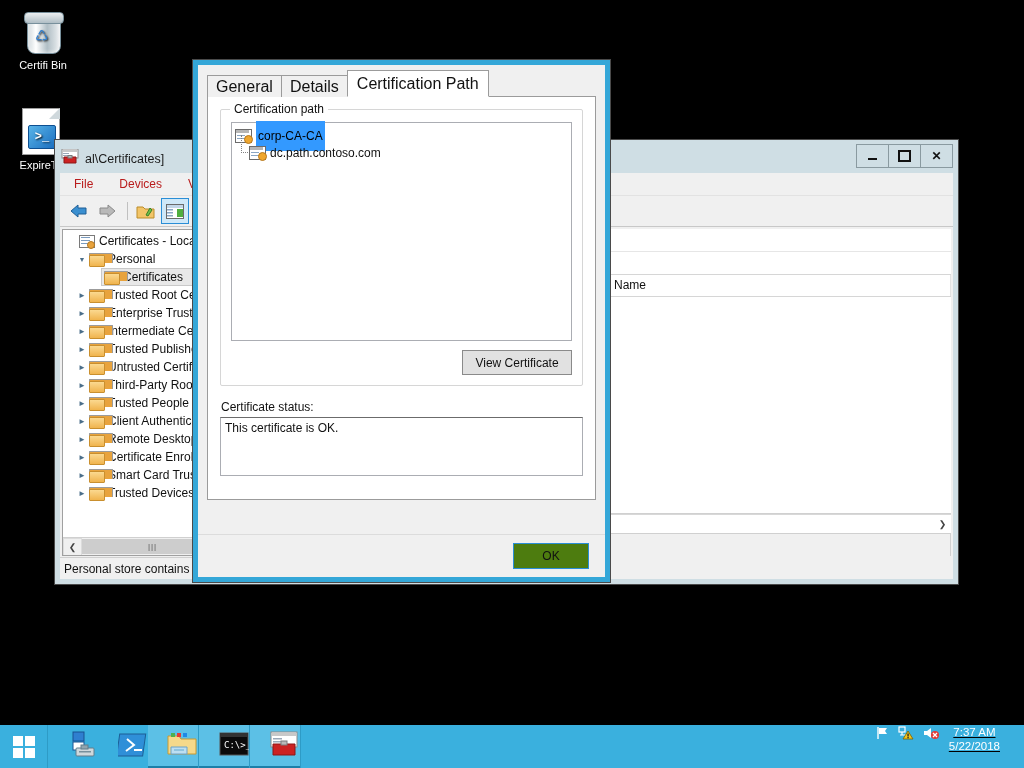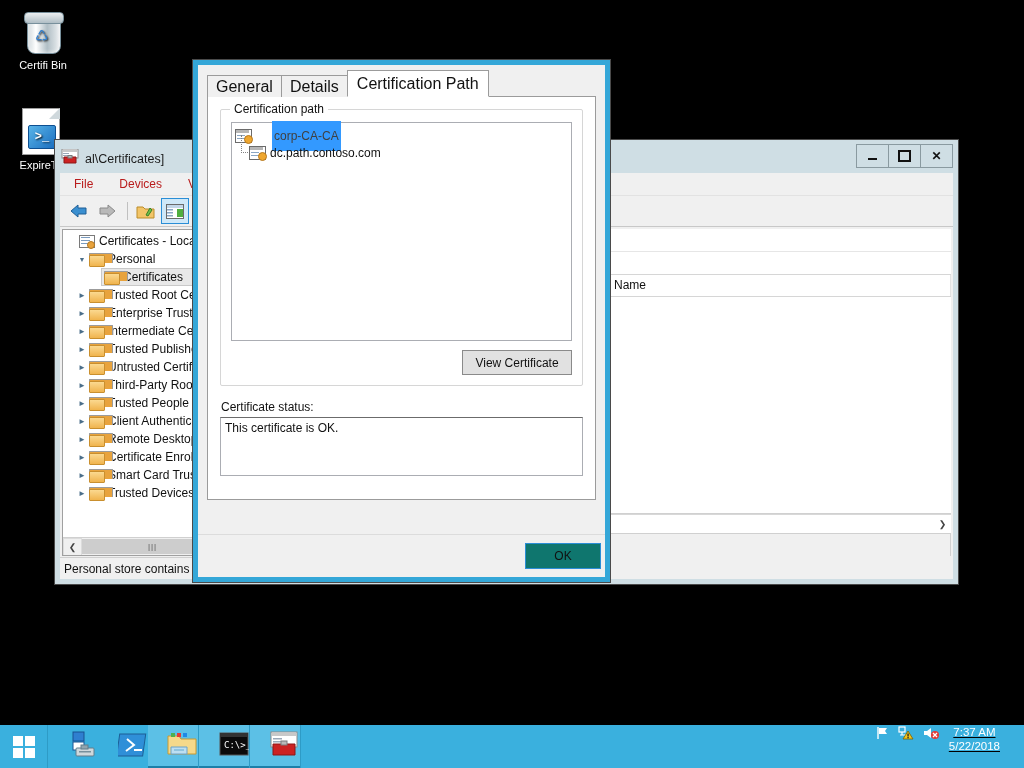--- a/index.html
+++ b/index.html
@@ -274,21 +274,21 @@
   }
   .cert-icon .lines {
     position: absolute; left: 2px; top: 6px; width: 8px; height: 1px;
     background: #8aa6c4; box-shadow: 0 3px 0 #8aa6c4;
   }
   .cert-icon .seal {
     position: absolute; left: 9px; top: 6px; width: 7px; height: 7px;
     background: #efa72f; border: 1px solid #b5781f; border-radius: 50%;
   }
   .selname {
-    background: #3399ff; color: #404040; padding: 8px 2px; margin-left: 16px;
+    background: #3399ff; color: #000000; padding: 8px 2px;
   }
   .childrow { padding-left: 14px; position: relative; }
   .childrow .elbow {
     position: absolute; left: 6px; top: -9px; width: 8px; height: 17px;
     border-left: 1px dotted #808080; border-bottom: 1px dotted #808080;
   }
   .viewcert-btn {
     width: 108px; height: 23px; background: #e1e1e1; border: 1px solid #8a8a8a;
     font-size: 12px; color: #111; display: flex; align-items: center;
     justify-content: center; margin-left: auto; margin-top: 9px;
@@ -297,22 +297,22 @@
   .statusbox {
     background: #ffffff; border: 1px solid #abadb3; border-top-color: #6b6b6b;
     height: 59px; padding: 3px 4px; box-sizing: border-box;
     font-size: 12px; color: #111;
   }
   #certdlg .footer {
     position: absolute; left: 0; bottom: 0; width: 100%; height: 42px;
     background: #f0f0f0; border-top: 1px solid #dcdcdc;
   }
   .ok-btn {
-    position: absolute; right: 4px; top: 8px; width: 74px; height: 24px;
-    background: #0f766e; border: 1px solid #2a8ed6;
+    position: absolute; right: 16px; top: 8px; width: 74px; height: 24px;
+    background: #4d7c0f; border: 1px solid #2a8ed6;
     font-size: 12px; color: #111; display: flex; align-items: center; justify-content: center;
   }
 
   
   #taskbar {
     position: absolute; left: 0; bottom: 0; width: 1024px; height: 43px;
     background: #3ab0de; display: flex; align-items: stretch;
   }
   .start-btn {
     width: 47px; display: flex; align-items: center; justify-content: center;

